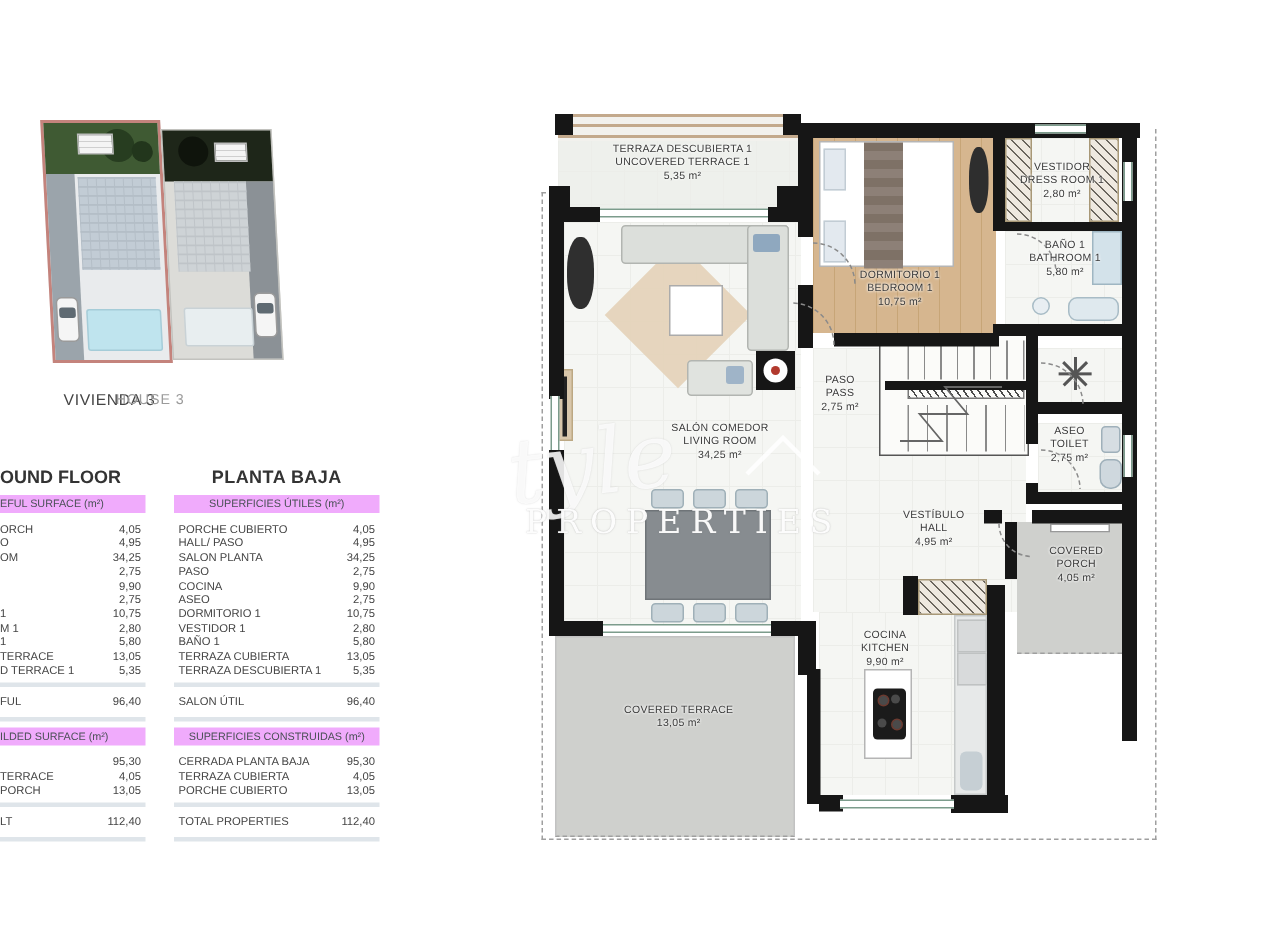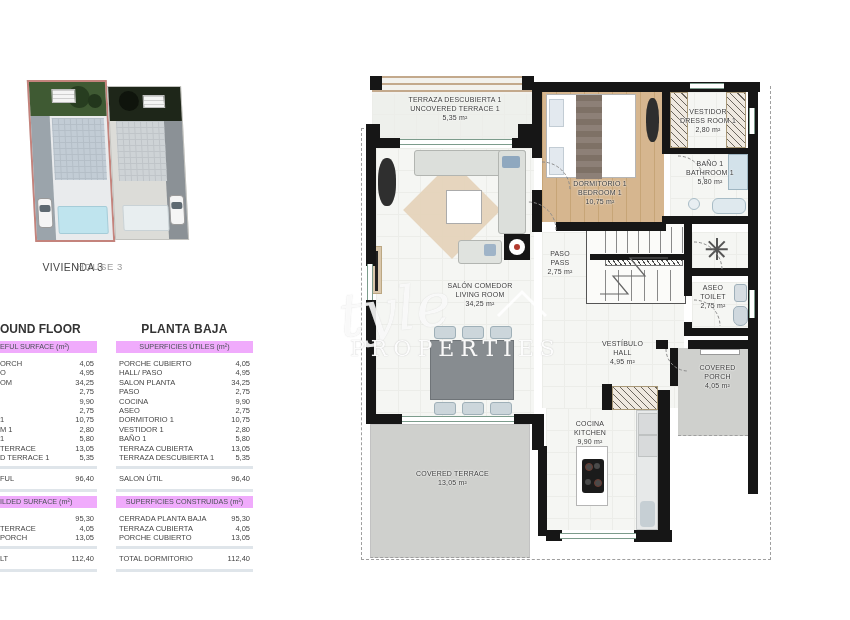--- a/index.html
+++ b/index.html
@@ -23,21 +23,21 @@
   .car{position:absolute;width:13px;height:28px;background:#f5f5f5;border:1px solid #9a9a9a;border-radius:4px;}
   .car:after{content:"";position:absolute;left:1px;right:1px;top:6px;height:7px;background:#5f6a72;border-radius:2px;}
   .roofpatch{position:absolute;background:linear-gradient(#b4bec7 1px,transparent 1px),linear-gradient(90deg,#b4bec7 1px,transparent 1px);background-size:6px 6px;background-color:#c2ccd5;}
   #plot-right .roofpatch{background-color:#ced3d6;background-image:linear-gradient(#bfc4c8 1px,transparent 1px),linear-gradient(90deg,#bfc4c8 1px,transparent 1px);}
   .pool{position:absolute;border-radius:2px;}
   #plot-left .pool{background:#bfe4ee;border:1px solid #a5ccd8;}
   #plot-right .pool{background:#e8eef0;border:1px solid #c9d2d6;}
   #site-title{left:23px;top:261px;width:100px;text-align:center;font-size:10.5px;font-weight:normal;color:#454545;letter-spacing:.4px;}
   #site-sub{left:23px;top:261px;width:100px;text-align:right;font-size:9.5px;color:#9b9b9b;letter-spacing:.6px;}
   
-  .tbl{position:absolute;top:322px;}
+  .tbl{position:absolute;top:311px;}
   #tbl-left{left:0;width:97px;}
   #tbl-right{left:116px;width:137px;}
   .ttitle{font-weight:bold;font-size:12px;height:15px;color:#333;}
   #tbl-right .ttitle{text-align:center;letter-spacing:.3px;}
   .subhdr{margin-top:4px;height:12px;line-height:12px;background:#f0abfc;font-size:7.2px;color:#4a5056;margin-bottom:6px;text-align:center;}
   #tbl-left .subhdr{text-align:left;}
   .trow{display:flex;justify-content:space-between;height:9.4px;line-height:9.4px;font-size:7.5px;color:#454545;padding:0 3px;}
   #tbl-left .trow{padding-left:0;}
   .thin{height:3px;background:#dfe5ea;margin:4px 0 3px;}
   .trow.total{height:13px;line-height:13px;}
@@ -238,21 +238,21 @@
           <span class="tlabel">TERRAZA CUBIERTA</span>
           <span class="tval">4,05</span>
         </div>
         <div class="trow">
           <span class="tlabel">PORCHE CUBIERTO</span>
           <span class="tval">13,05</span>
         </div>
       </div>
     <div class="thin"></div>
     <div class="trow total">
-      <span class="tlabel">TOTAL DORMITORIO</span>
+      <span class="tlabel">TOTAL PROPERTIES</span>
       <span class="tval">112,40</span>
     </div>
     <div class="thin"></div>
   </div>
 
   <div class="a" id="plan" style="left:0;top:0;width:850px;height:620px;">
 
     <div class="dash-v" style="left:361px;top:128px;height:432px;"></div>
     <div class="dash-h" style="left:361px;top:559px;width:410px;"></div>
     <div class="dash-v" style="left:770px;top:86px;height:474px;"></div>

